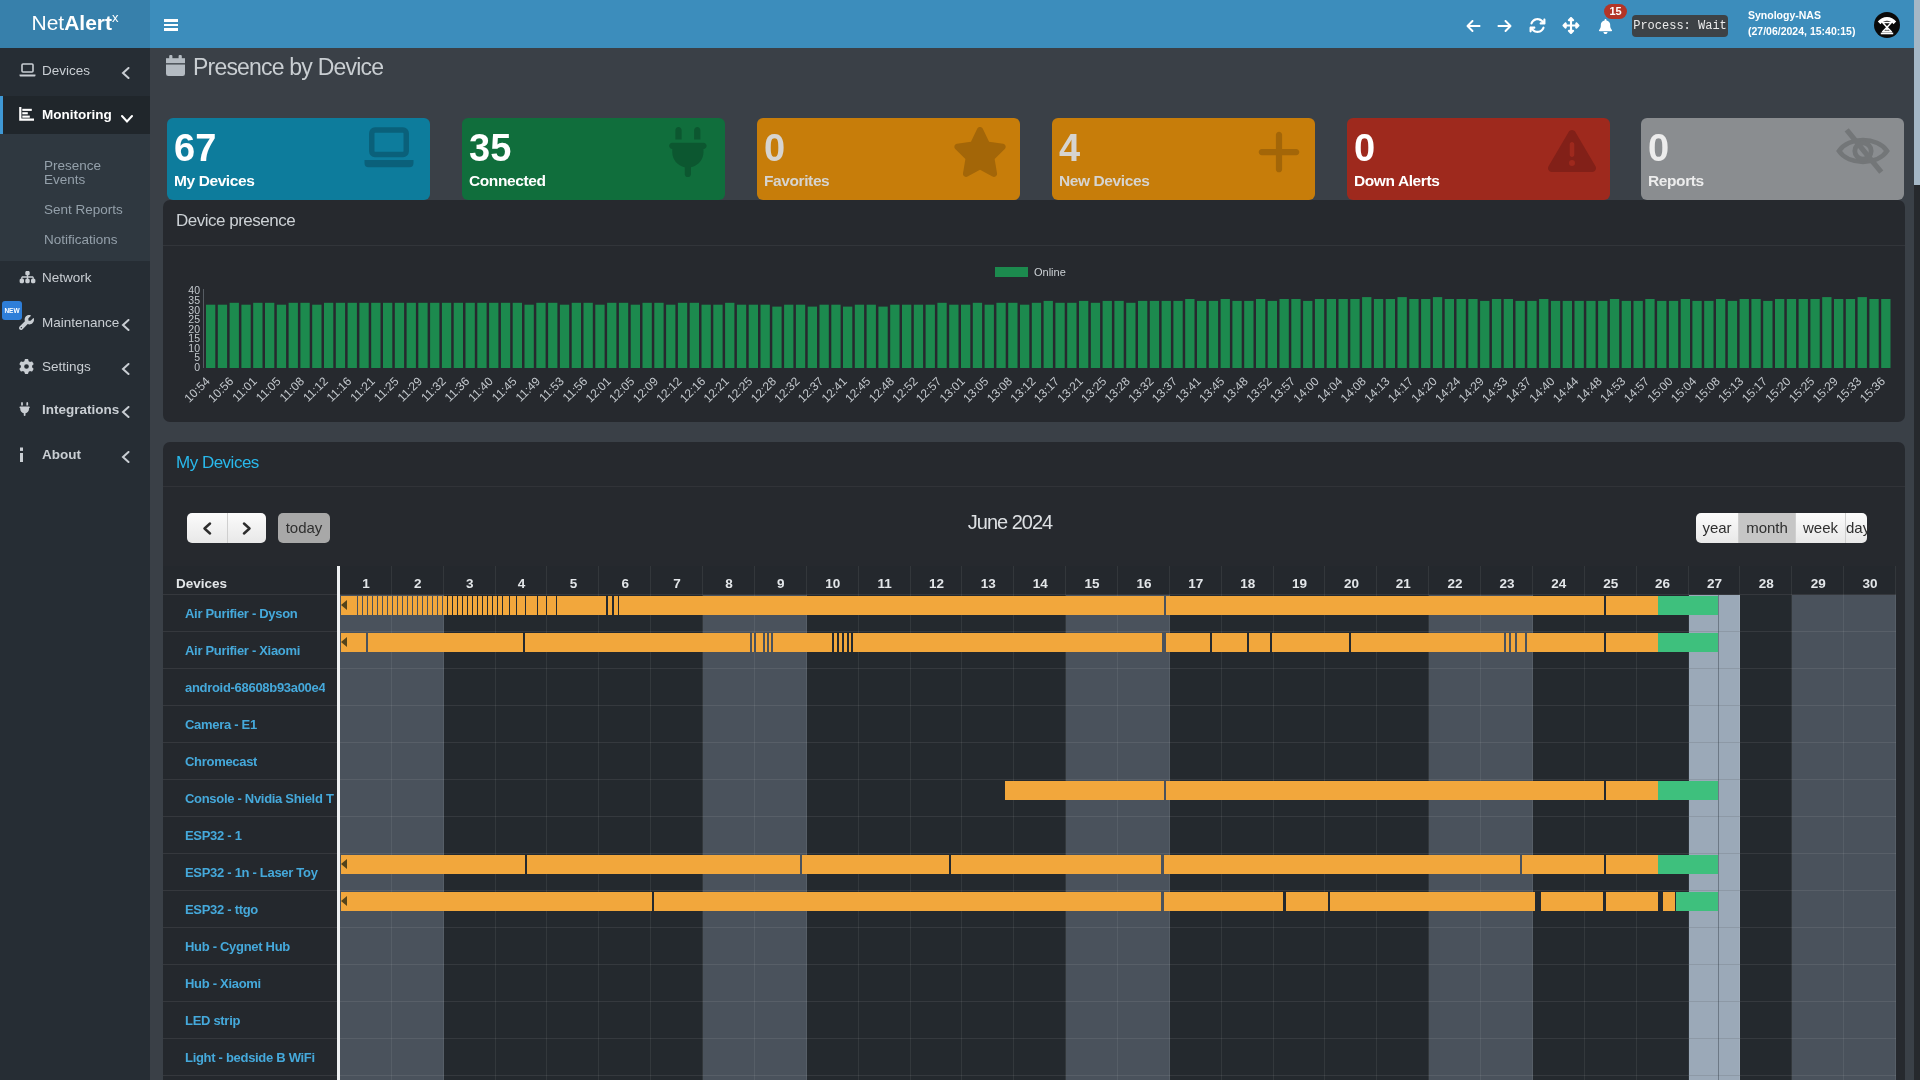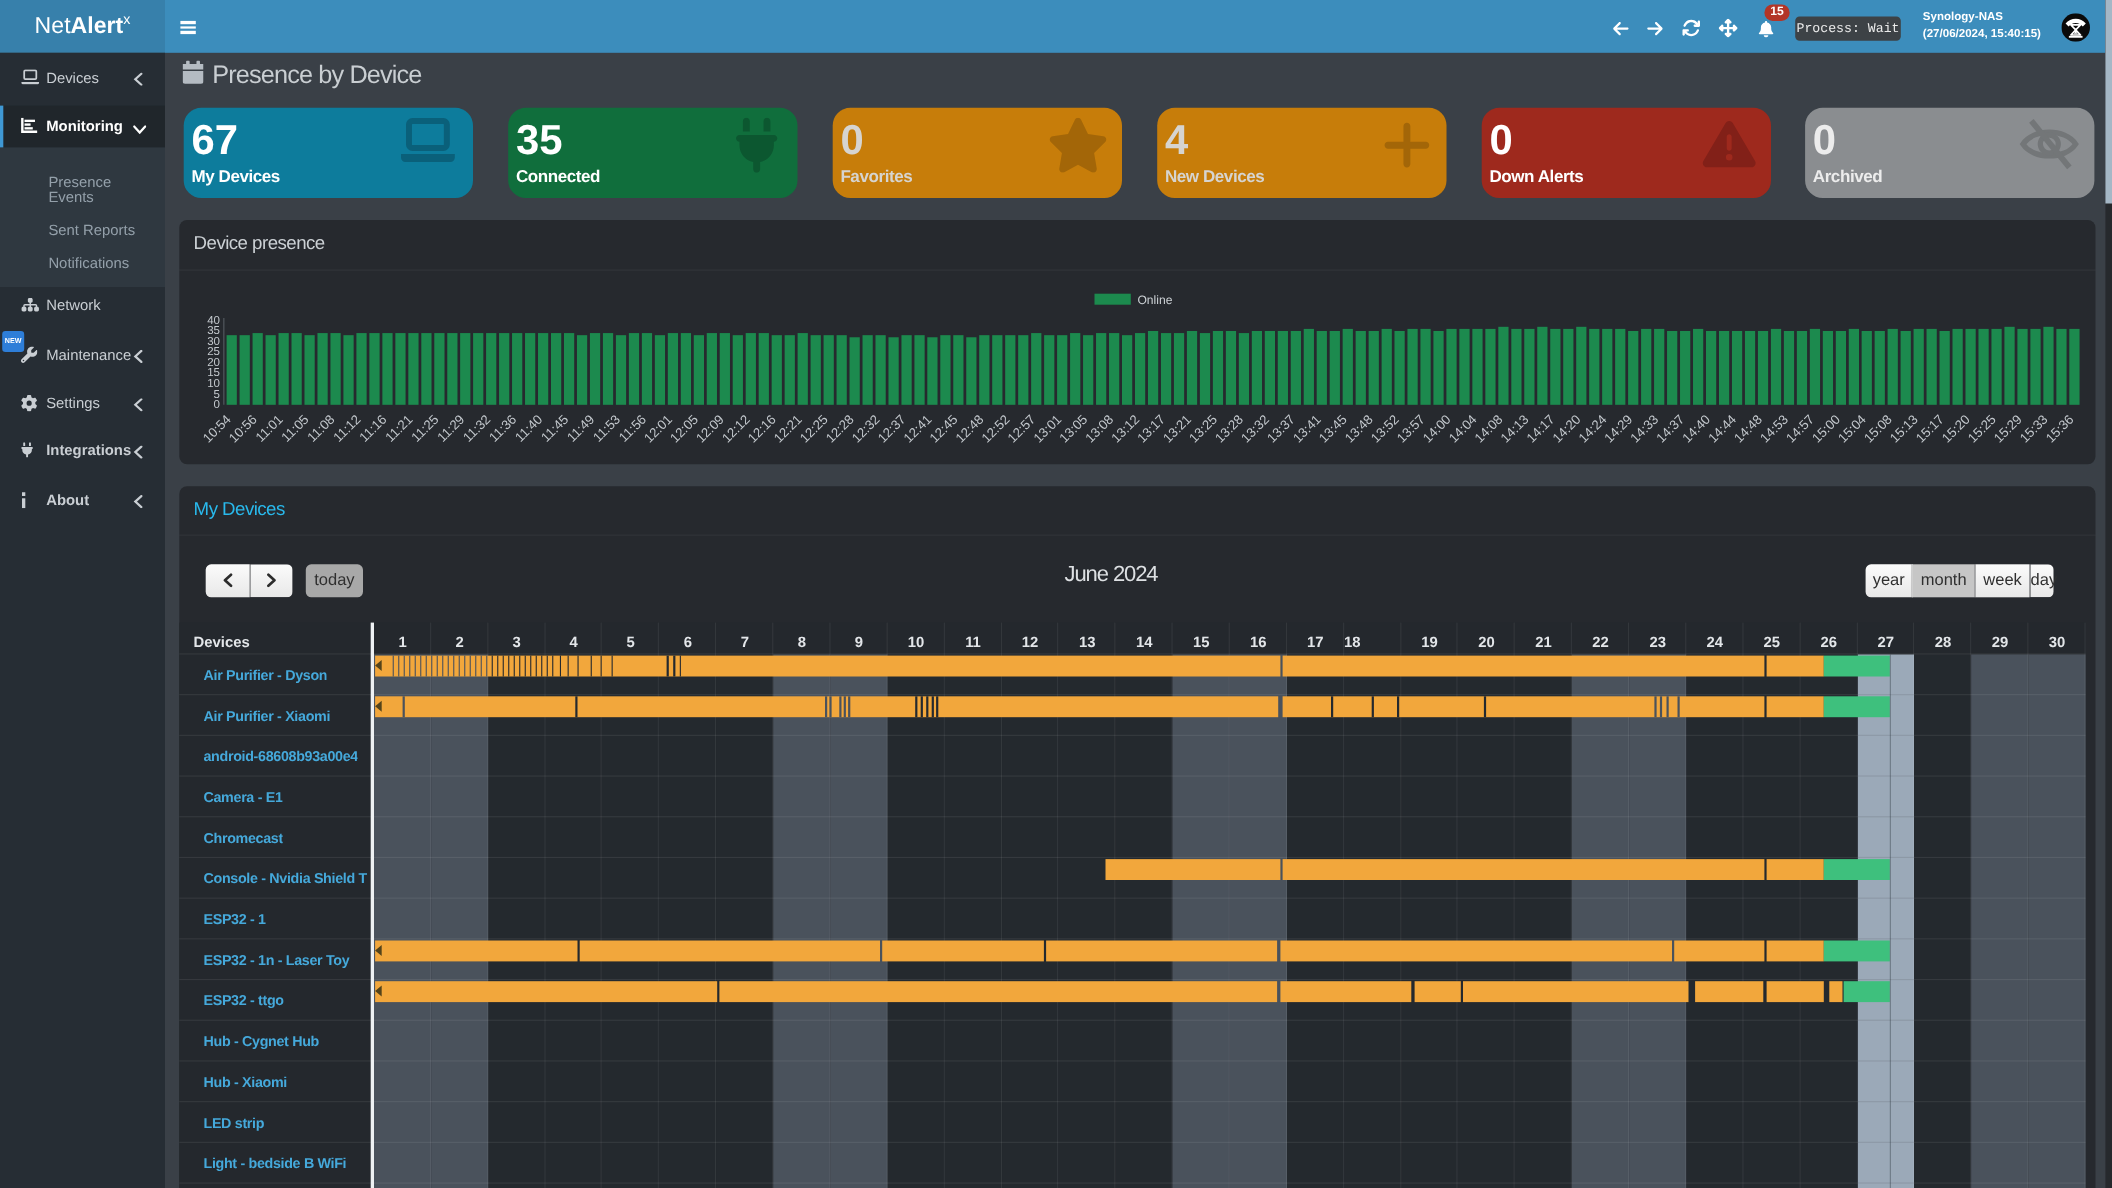--- a/index.html
+++ b/index.html
@@ -1,19 +1,19 @@
 <!DOCTYPE html>
 <html><head><meta charset="utf-8"><title>NetAlertX - Presence by Device</title><style>
 
 *{margin:0;padding:0;box-sizing:border-box}
 html,body{width:1920px;height:1080px;overflow:hidden;background:#3a4047}
 body{font-family:"Liberation Sans",sans-serif;}
 #page{position:relative;width:1920px;height:1080px;background:#3a4047;overflow:hidden}
 .abs{position:absolute}
-.card{position:absolute;border-radius:16px;}
+.card{position:absolute;border-radius:6px;margin-top:20px;}
 .card .num{position:absolute;left:7px;top:11px;font-size:38px;line-height:38px;font-weight:bold;color:#fff}
 .card .lbl{position:absolute;left:7px;top:54px;font-size:15.5px;letter-spacing:-0.4px;font-weight:bold;color:#fff}
 .card svg{position:absolute;right:12px;top:9px}
 .mi{position:absolute;left:0;width:150px;height:38px}
 .mi .ic{position:absolute;left:19px;top:11px}
 .mi .tx{position:absolute;left:42px;top:11px;font-size:13.5px;color:#c9ced3}
 .mi .ch{position:absolute;left:121px;top:13px}
 .smi{position:absolute;left:44px;font-size:13.5px;color:#94a0aa}
 .devlbl{position:absolute;left:185px;font-size:13px;letter-spacing:-0.3px;font-weight:bold;color:#45a9db;white-space:nowrap}
 .rowline{position:absolute;height:1px;background:rgba(255,255,255,0.08)}
@@ -168,21 +168,21 @@
     </div>
 <div class="card" style="left:1347px;top:98px;width:263px;height:82px;background:#9e291d">
       <div class="num" style="color:#fff">0</div>
       <div class="lbl" style="color:#fff">Down Alerts</div>
       <svg width="52" height="48" viewBox="0 0 512 512">
         <path fill-rule="evenodd" fill="#822018" d="M256 32c14.2 0 27.3 7.5 34.5 19.8l216 368c7.3 12.4 7.3 27.7 .2 40.1S486.3 480 472 480H40c-14.3 0-27.6-7.7-34.7-20.1s-7-27.8 .2-40.1l216-368C228.7 39.5 241.8 32 256 32zm0 128c-13.3 0-24 10.7-24 24V296c0 13.3 10.7 24 24 24s24-10.7 24-24V184c0-13.3-10.7-24-24-24zm32 224a32 32 0 1 0 -64 0 32 32 0 1 0 64 0z"></path>
       </svg>
     </div>
 <div class="card" style="left:1641px;top:98px;width:263px;height:82px;background:#8a8d90">
       <div class="num" style="color:#ececec">0</div>
-      <div class="lbl" style="color:#ececec">Archived</div>
+      <div class="lbl" style="color:#ececec">Reports</div>
       <svg width="58" height="48" viewBox="0 0 60 50">
 <path d="M5 25 C 15 10, 45 10, 55 25 C 45 40, 15 40, 5 25 Z" fill="none" stroke="#737678" stroke-width="5"></path>
 <circle cx="30" cy="25" r="8.5" fill="none" stroke="#737678" stroke-width="5"></circle>
 <line x1="13" y1="3" x2="49" y2="47" stroke="#737678" stroke-width="5.5"></line>
 </svg>
     </div>
 <div class="abs" style="left:163px;top:200px;width:1742px;height:222px;background:#26292e;border-radius:7px"></div>
 <div class="abs" style="left:176px;top:211px;font-size:17px;letter-spacing:-0.5px;color:#ccd1d5">Device presence</div>
 <div class="abs" style="left:163px;top:245px;width:1742px;height:1px;background:rgba(255,255,255,0.06)"></div>
 <svg class="abs" style="left:163px;top:200px" width="1742" height="226" viewBox="0 0 1742 226" font-family="Liberation Sans,sans-serif">
@@ -516,21 +516,21 @@
 <div class="abs" style="left:703.07px;top:576px;width:51.87px;text-align:center;font-size:13.5px;font-weight:bold;color:#e3e6e9">8</div>
 <div class="abs" style="left:754.93px;top:576px;width:51.87px;text-align:center;font-size:13.5px;font-weight:bold;color:#e3e6e9">9</div>
 <div class="abs" style="left:806.80px;top:576px;width:51.87px;text-align:center;font-size:13.5px;font-weight:bold;color:#e3e6e9">10</div>
 <div class="abs" style="left:858.67px;top:576px;width:51.87px;text-align:center;font-size:13.5px;font-weight:bold;color:#e3e6e9">11</div>
 <div class="abs" style="left:910.53px;top:576px;width:51.87px;text-align:center;font-size:13.5px;font-weight:bold;color:#e3e6e9">12</div>
 <div class="abs" style="left:962.40px;top:576px;width:51.87px;text-align:center;font-size:13.5px;font-weight:bold;color:#e3e6e9">13</div>
 <div class="abs" style="left:1014.27px;top:576px;width:51.87px;text-align:center;font-size:13.5px;font-weight:bold;color:#e3e6e9">14</div>
 <div class="abs" style="left:1066.13px;top:576px;width:51.87px;text-align:center;font-size:13.5px;font-weight:bold;color:#e3e6e9">15</div>
 <div class="abs" style="left:1118.00px;top:576px;width:51.87px;text-align:center;font-size:13.5px;font-weight:bold;color:#e3e6e9">16</div>
 <div class="abs" style="left:1169.87px;top:576px;width:51.87px;text-align:center;font-size:13.5px;font-weight:bold;color:#e3e6e9">17</div>
-<div class="abs" style="left:1221.73px;top:576px;width:51.87px;font-size:13.5px;font-weight:bold;color:#e3e6e9">18</div>
+<div class="abs" style="left:1221.73px;top:576px;width:51.87px;text-align:center;font-size:13.5px;font-weight:bold;color:#e3e6e9">18</div>
 <div class="abs" style="left:1273.60px;top:576px;width:51.87px;text-align:center;font-size:13.5px;font-weight:bold;color:#e3e6e9">19</div>
 <div class="abs" style="left:1325.47px;top:576px;width:51.87px;text-align:center;font-size:13.5px;font-weight:bold;color:#e3e6e9">20</div>
 <div class="abs" style="left:1377.33px;top:576px;width:51.87px;text-align:center;font-size:13.5px;font-weight:bold;color:#e3e6e9">21</div>
 <div class="abs" style="left:1429.20px;top:576px;width:51.87px;text-align:center;font-size:13.5px;font-weight:bold;color:#e3e6e9">22</div>
 <div class="abs" style="left:1481.07px;top:576px;width:51.87px;text-align:center;font-size:13.5px;font-weight:bold;color:#e3e6e9">23</div>
 <div class="abs" style="left:1532.93px;top:576px;width:51.87px;text-align:center;font-size:13.5px;font-weight:bold;color:#e3e6e9">24</div>
 <div class="abs" style="left:1584.80px;top:576px;width:51.87px;text-align:center;font-size:13.5px;font-weight:bold;color:#e3e6e9">25</div>
 <div class="abs" style="left:1636.67px;top:576px;width:51.87px;text-align:center;font-size:13.5px;font-weight:bold;color:#e3e6e9">26</div>
 <div class="abs" style="left:1688.53px;top:576px;width:51.87px;text-align:center;font-size:13.5px;font-weight:bold;color:#e3e6e9">27</div>
 <div class="abs" style="left:1740.40px;top:576px;width:51.87px;text-align:center;font-size:13.5px;font-weight:bold;color:#e3e6e9">28</div>

